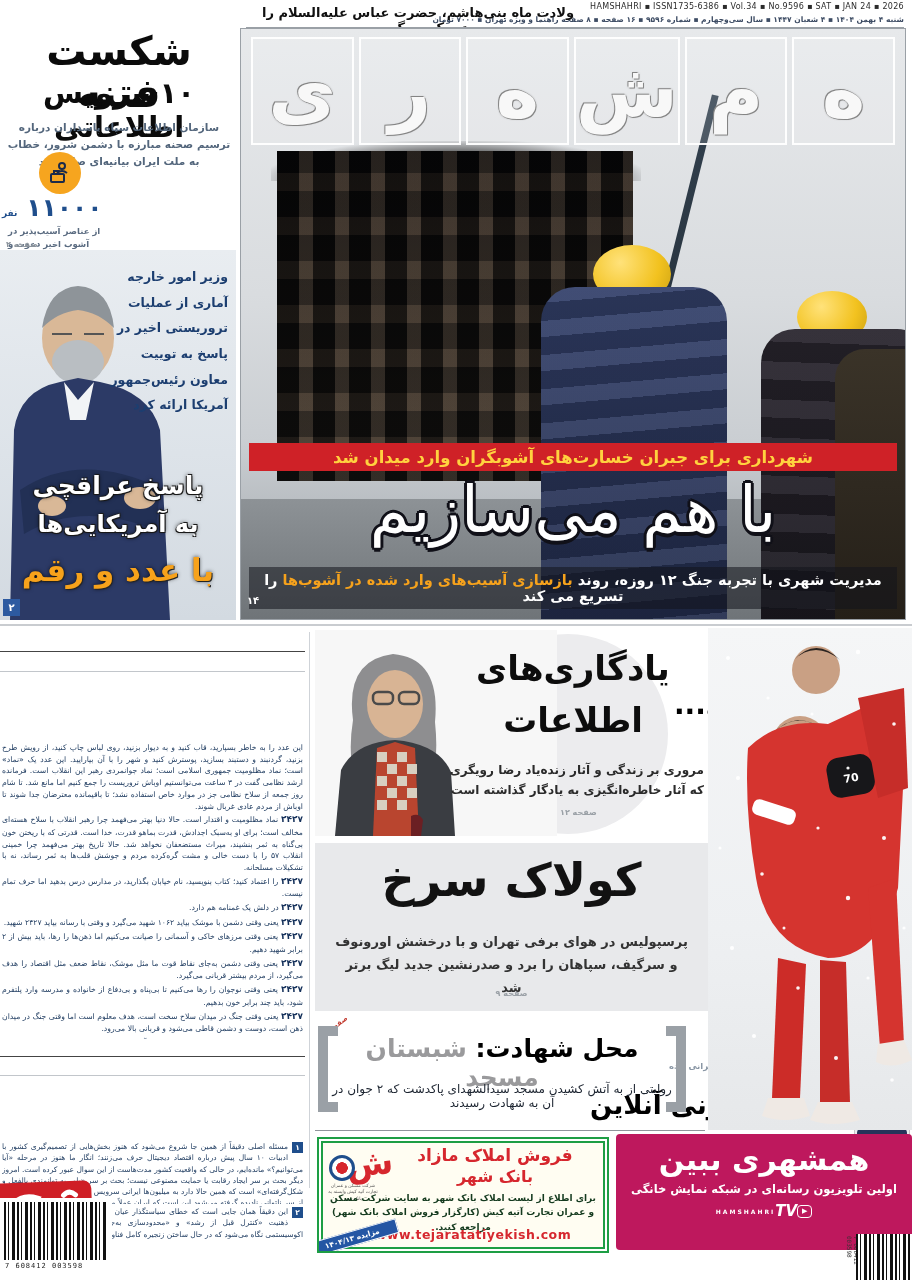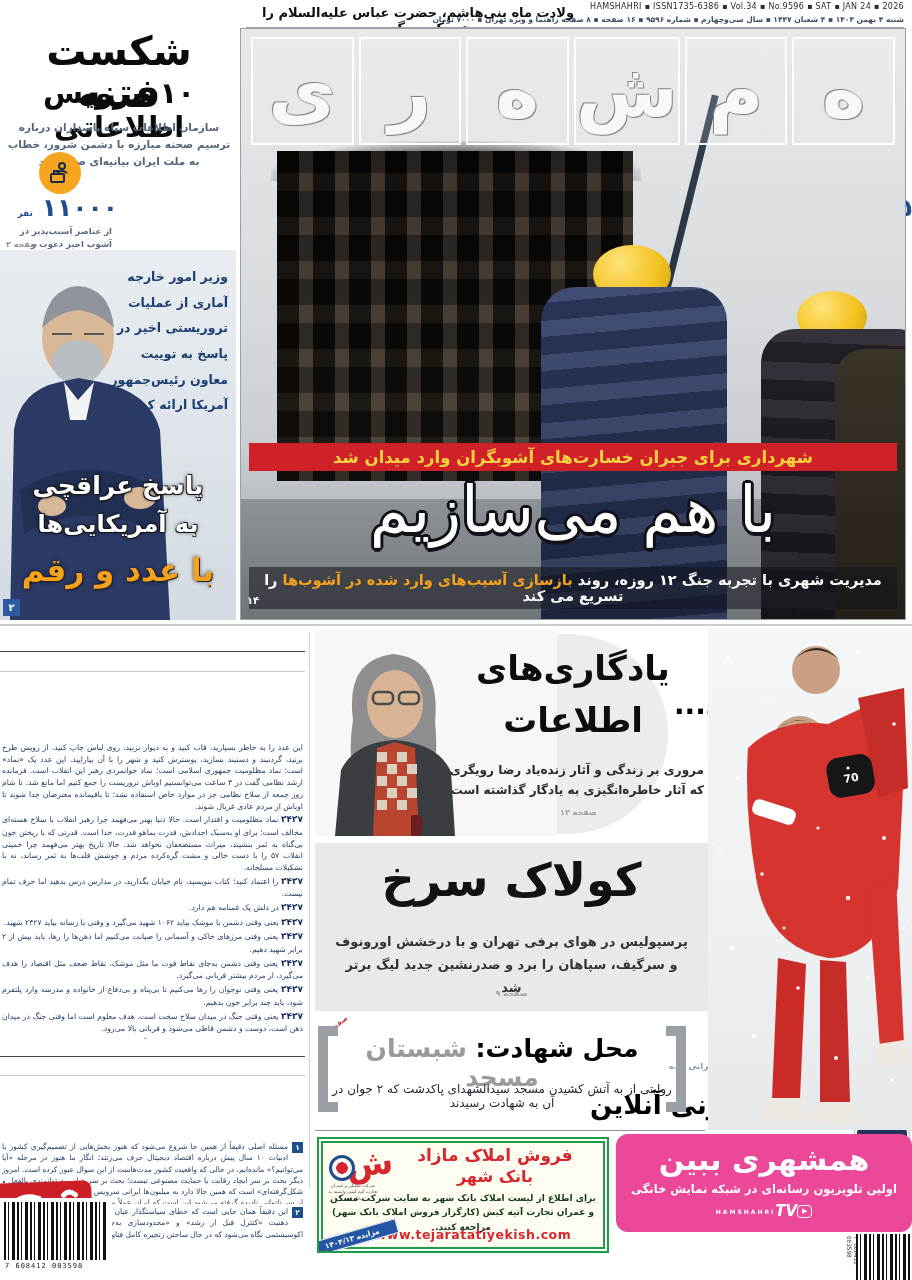--- a/index.html
+++ b/index.html
@@ -9,21 +9,21 @@
   .rtl{direction:rtl}
   
   .eng-line{top:2px;right:8px;font-size:8px;color:#2b2b2b;letter-spacing:.3px}
   .date-line{top:15px;right:8px;font-size:7.5px;color:#3c4b63;font-weight:700}
   .greeting{top:5px;left:252px;width:332px;text-align:center;font-size:13px;font-weight:700;color:#101010}
   .header-rule{top:27px;left:246px;right:8px;height:1px;background:#9aa0a6}
   
   .lead-h1{top:30px;left:0;width:238px;text-align:center;font-weight:900;color:#0b0b0b;font-size:40px;line-height:1.05}
   .lead-h2{top:76px;left:0;width:238px;text-align:center;font-weight:900;color:#0b0b0b;font-size:29px}
   .lead-sub{top:119px;left:4px;width:230px;text-align:center;font-size:10.5px;font-weight:700;color:#53667c;line-height:1.6}
-  .stat{top:152px;width:116px;text-align:right}
+  .stat{top:152px;width:116px;text-align:left}
   .stat .ic{width:42px;height:42px;border-radius:50%;background:#f6a51f;margin:0 auto;display:flex;align-items:center;justify-content:center}
   .stat .val{font-size:25px;font-weight:900;color:#1f4e8c;line-height:1.15}
   .stat .unit{font-size:9px;font-weight:700;color:#1f4e8c}
   .stat .desc{font-size:8.5px;font-weight:700;color:#5a6b80;line-height:1.5;margin-top:2px;padding:0 6px}
   .pageref{font-size:8px;color:#8c949c;font-weight:700}
   .cover-photo{top:250px;left:0;width:236px;height:370px;background:linear-gradient(180deg,#e9edf1,#dde3e9 55%,#d3dae1);overflow:hidden}
   .cover-cap{top:14px;right:8px;width:122px;text-align:right;font-size:12.5px;font-weight:700;color:#1c3e70;line-height:2.05}
   .ov1{left:0;width:100%;text-align:center;color:#fff;font-weight:900;
        text-shadow:0 0 4px rgba(0,0,0,.8),1px 1px 0 #222,-1px 1px 0 #222,1px -1px 0 #222}
   .ov-acc{color:#f7a21b;text-shadow:0 0 4px rgba(0,0,0,.75),1px 1px 0 #333}
@@ -117,21 +117,21 @@
   
   .ad-bank{top:1137px;left:317px;width:292px;height:116px;background:#fffdf2;border:2px solid #1d9e44;box-shadow:inset 0 0 0 2px #fff,inset 0 0 0 4px #1d9e44;overflow:hidden}
   .bank-title{top:6px;right:12px;width:200px;text-align:center;font-size:17px;font-weight:900;color:#d6272e}
   .bank-title2{top:28px;right:12px;width:200px;text-align:center;font-size:16px;font-weight:900;color:#d6272e;letter-spacing:4px}
   .bank-glyph{top:4px;right:214px;font-size:34px;font-weight:900;color:#d6272e;transform:rotate(-6deg)}
   .bank-emblem{top:16px;left:10px;width:26px;height:26px;border-radius:50%;border:3px solid #1f4e8c;background:radial-gradient(circle,#d6272e 40%,#fff 41%)}
   .bank-tiny{top:44px;left:6px;width:56px;font-size:4.5px;color:#555;text-align:center;line-height:1.4}
   .bank-body{top:52px;left:10px;right:10px;text-align:center;font-size:9px;font-weight:700;color:#143a1e;line-height:1.6}
   .bank-url{top:88px;left:30px;right:10px;text-align:center;font-size:12.5px;font-weight:900;color:#d6272e;letter-spacing:.5px}
   .bank-ribbon{top:92px;left:-14px;background:#2456a4;color:#fff;font-size:7.5px;font-weight:700;padding:2px 18px;transform:rotate(-16deg);border:1px solid #fff}
-  .ad-tv{top:1134px;left:616px;width:296px;height:98px;background:#ec4899;border-radius:12px}
+  .ad-tv{top:1134px;left:616px;width:296px;height:116px;background:#be185d;border-radius:4px}
   .tv-title{top:8px;left:0;width:100%;text-align:center;font-size:30px;font-weight:900;color:#fff}
   .tv-sub{top:48px;left:0;width:100%;text-align:center;font-size:11.5px;font-weight:900;color:#fff}
   .tv-logo{top:68px;left:0;width:100%;display:flex;align-items:center;justify-content:center;color:#fff}
   .tv-ham{font-size:6px;letter-spacing:2px;font-weight:700}
   .tv-tv{font-size:15px;font-weight:900;font-style:italic}
   .tv-play{width:15px;height:13px;border:1.5px solid #fff;border-radius:4px;font-size:7px;display:flex;align-items:center;justify-content:center}
 </style>
 </head>
 <body>
 

